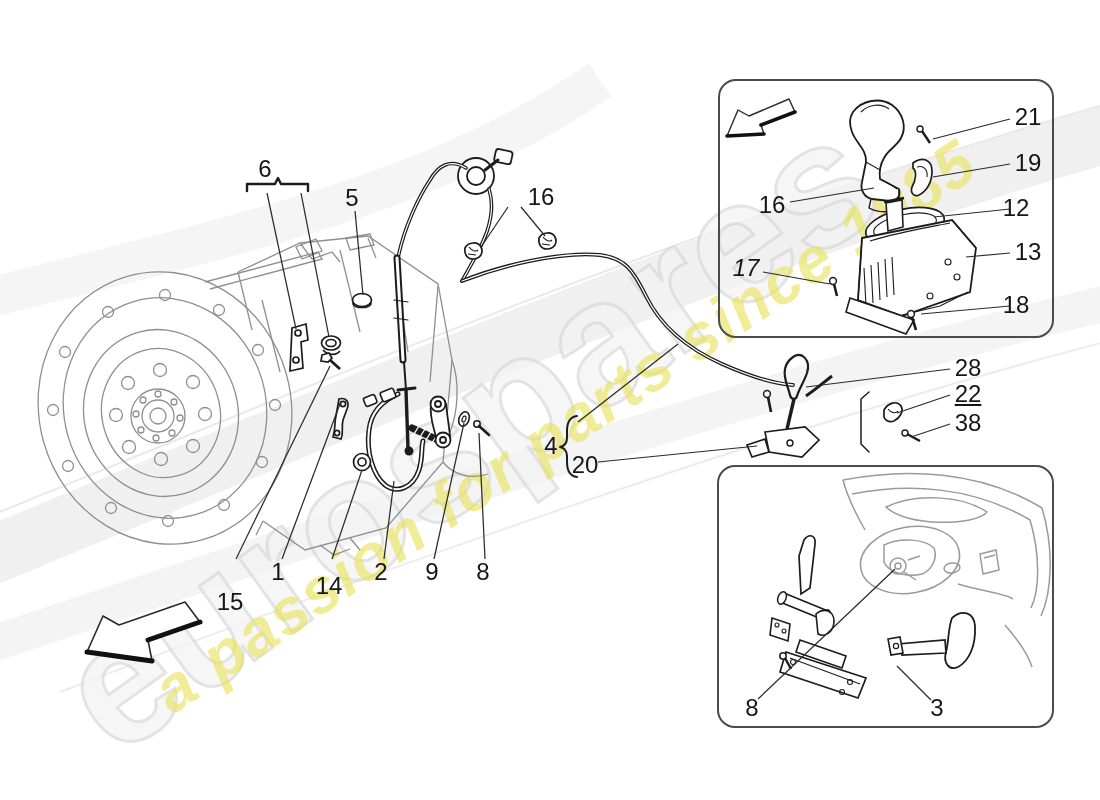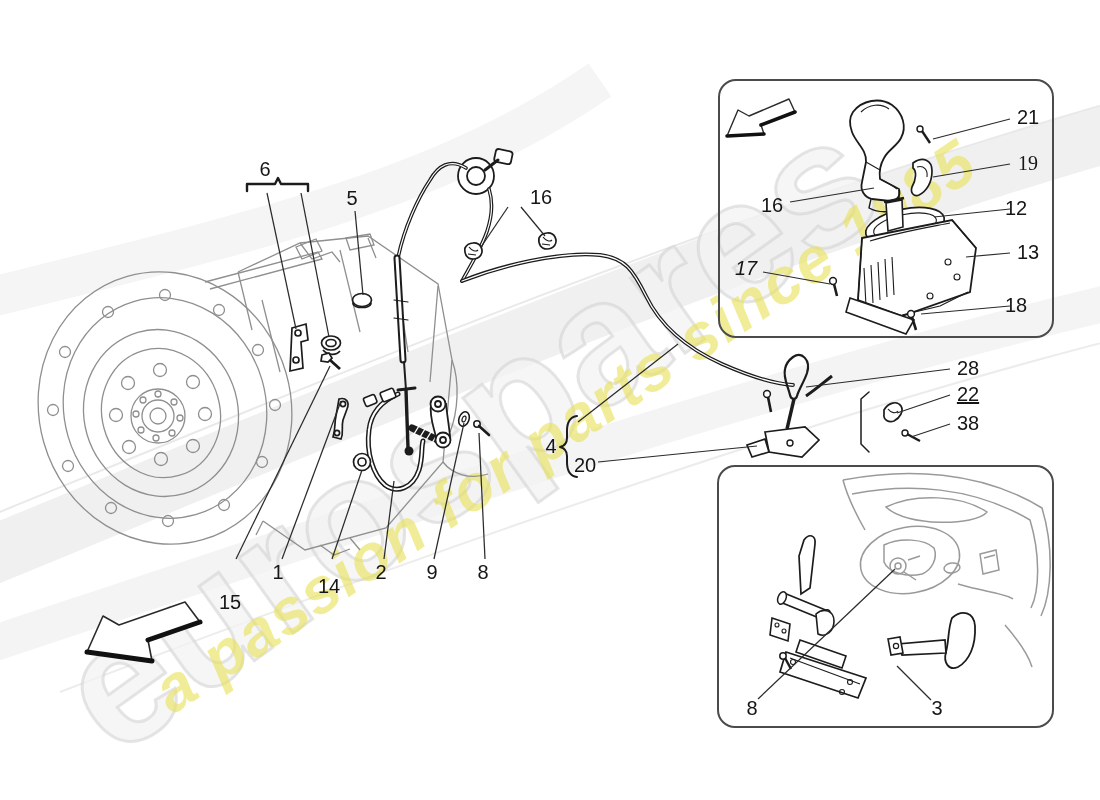--- a/index.html
+++ b/index.html
@@ -18,21 +18,21 @@
     white-space:nowrap;pointer-events:none;user-select:none;
   }
   .wm-tagline{
     position:absolute;left:160px;top:660px;
     font-size:64px;font-weight:bold;font-style:italic;letter-spacing:2px;
     transform:rotate(-33.8deg);transform-origin:0 50%;
     opacity:0.62;white-space:nowrap;pointer-events:none;user-select:none;
   }
   .callout{
     position:absolute;transform:translate(-50%,-50%);
-    font-size:20px;color:#161616;line-height:1;pointer-events:none;
+    font-size:24px;color:#161616;line-height:1;pointer-events:none;
   }
 </style>
 </head>
 <body>
 
 <div id="stage">
 
   <svg width="1100" height="800" viewBox="0 0 1100 800">
     <path d="M-20,560 C300,430 700,250 1120,130" stroke="#f0f0f0" stroke-width="58" fill="none"></path>
     <path d="M-20,520 C300,390 700,220 1120,100" stroke="#e9e9e9" stroke-width="2" fill="none"></path>
@@ -346,20 +346,20 @@
       <div class="callout" style="left: 432px; top: 572px;">9</div>
       <div class="callout" style="left: 483px; top: 572px;">8</div>
       <div class="callout" style="left: 551px; top: 446px;">4</div>
       <div class="callout" style="left: 585px; top: 465px;">20</div>
       <div class="callout" style="left: 968px; top: 368px;">28</div>
       <div class="callout" style="left: 968px; top: 394px; text-decoration: underline;">22</div>
       <div class="callout" style="left: 968px; top: 423px;">38</div>
       <div class="callout" style="left: 772px; top: 205px;">16</div>
       <div class="callout" style="left: 746px; top: 268px; font-style: italic;">17</div>
       <div class="callout" style="left: 1028px; top: 117px;">21</div>
-      <div class="callout" style="left: 1028px; top: 163px; font-family: Liberation Serif, serif;">19</div>
+      <div class="callout" style="left: 1028px; top: 163px;">19</div>
       <div class="callout" style="left: 1016px; top: 208px;">12</div>
       <div class="callout" style="left: 1028px; top: 252px; text-align: center;">13</div>
       <div class="callout" style="left: 1016px; top: 305px;">18</div>
       <div class="callout" style="left: 752px; top: 708px;">8</div>
       <div class="callout" style="left: 937px; top: 708px;">3</div>
     </div>
 </div>
 
 </body></html>

